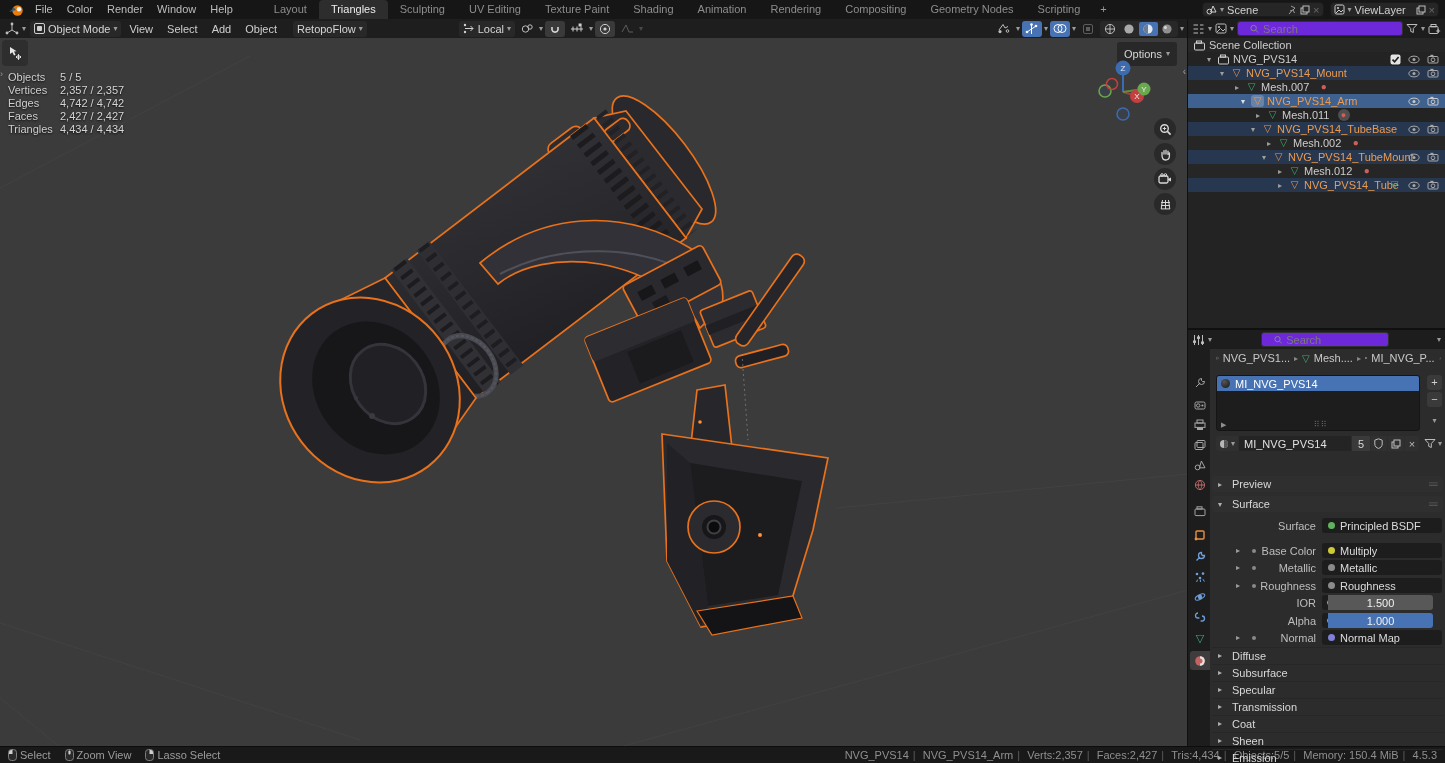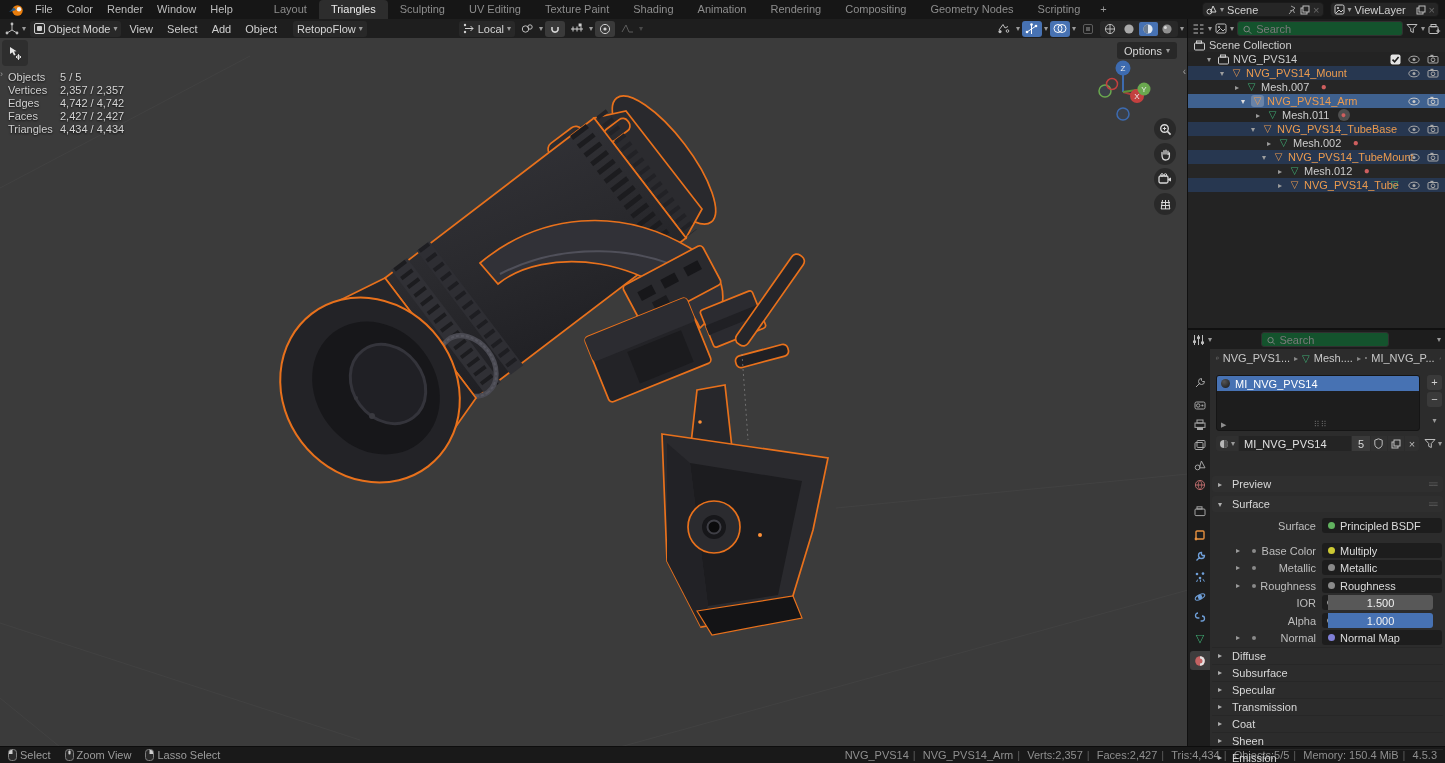--- a/index.html
+++ b/index.html
@@ -38,33 +38,33 @@
   .shadegrp .cell{width:19px;height:14px;border-radius:2px;display:flex;align-items:center;justify-content:center;}
   .shadegrp .cell.on{background:#4772b3;}
   .vp-canvas{position:relative;flex:1;background:#3b3b3b;overflow:hidden;}
   .model-svg{position:absolute;left:0;top:0;}
   .stats{position:absolute;left:8px;top:33px;display:grid;grid-template-columns:52px auto;row-gap:1px;
     color:#d4d4d4;text-shadow:0 1px 2px rgba(0,0,0,.8);font-size:11px;line-height:12px;}
   .stats .lab{color:#cfcfcf;}
   .stats-arrow{position:absolute;left:0;top:31px;color:#9a9a9a;font-size:9px;}
   .tool-btn{position:absolute;left:2px;top:2px;width:26px;height:26px;background:#2e2e2e;border-radius:4px;
     display:flex;align-items:center;justify-content:center;}
-  .options-btn{position:absolute;right:10px;top:4px;background:#282828;border-radius:3px;height:17px;
+  .options-btn{position:absolute;right:10px;top:4px;background:#282828;border-radius:3px;height:24px;
     display:flex;align-items:center;padding:0 7px;gap:4px;color:#d6d6d6;margin-left:44px;}
   .nav-gizmo{position:absolute;right:22px;top:8px;}
   .vp-tools{position:absolute;right:11px;top:80px;display:flex;flex-direction:column;gap:3px;}
   .vp-tool{width:22px;height:22px;border-radius:50%;background:rgba(27,27,27,.55);display:flex;align-items:center;justify-content:center;}
   .vp-collapse{position:absolute;right:1px;top:28px;color:#9f9f9f;font-size:10px;}
 
   
   .rightcol{width:257px;display:flex;flex-direction:column;background:#232323;}
   
   .outliner{height:311px;display:flex;flex-direction:column;border-bottom:2px solid #101010;}
   .ed-header{height:19px;background:#1d1d1d;display:flex;align-items:center;gap:3px;padding:0 4px;flex:none;}
-  .search{display:flex;align-items:flex-end;gap:4px;background:#14532d;border:1px solid #303030;border-radius:3px;height:15px;padding:0 5px;flex:1;}
+  .search{display:flex;align-items:center;gap:4px;background:#6d28d9;border:1px solid #303030;border-radius:3px;height:15px;padding:0 12px;flex:1;}
   .search input{background:transparent;border:none;outline:none;color:#bdbdbd;width:100%;font-family:inherit;font-size:11px;}
   .search input::placeholder{color:#7a7a7a;}
   .otree{flex:1;position:relative;overflow:hidden;background:#232323;}
   .orow{position:relative;height:14px;display:flex;align-items:center;gap:3px;white-space:nowrap;}
   .orow.alt{background:#262626;}
   .orow.sel{background:#273750;}
   .orow.active{background:#3f618f;}
   .orow .tw{width:10px;font-size:8px;color:#9e9e9e;text-align:center;flex:none;}
   .orow .oicn{width:13px;text-align:center;flex:none;font-size:10px;line-height:12px;}
   .tri-or{color:#ec9b4e;} .tri-gr{color:#3fae74;} .mat-dot{color:#cf5f5f;font-size:9px;}

